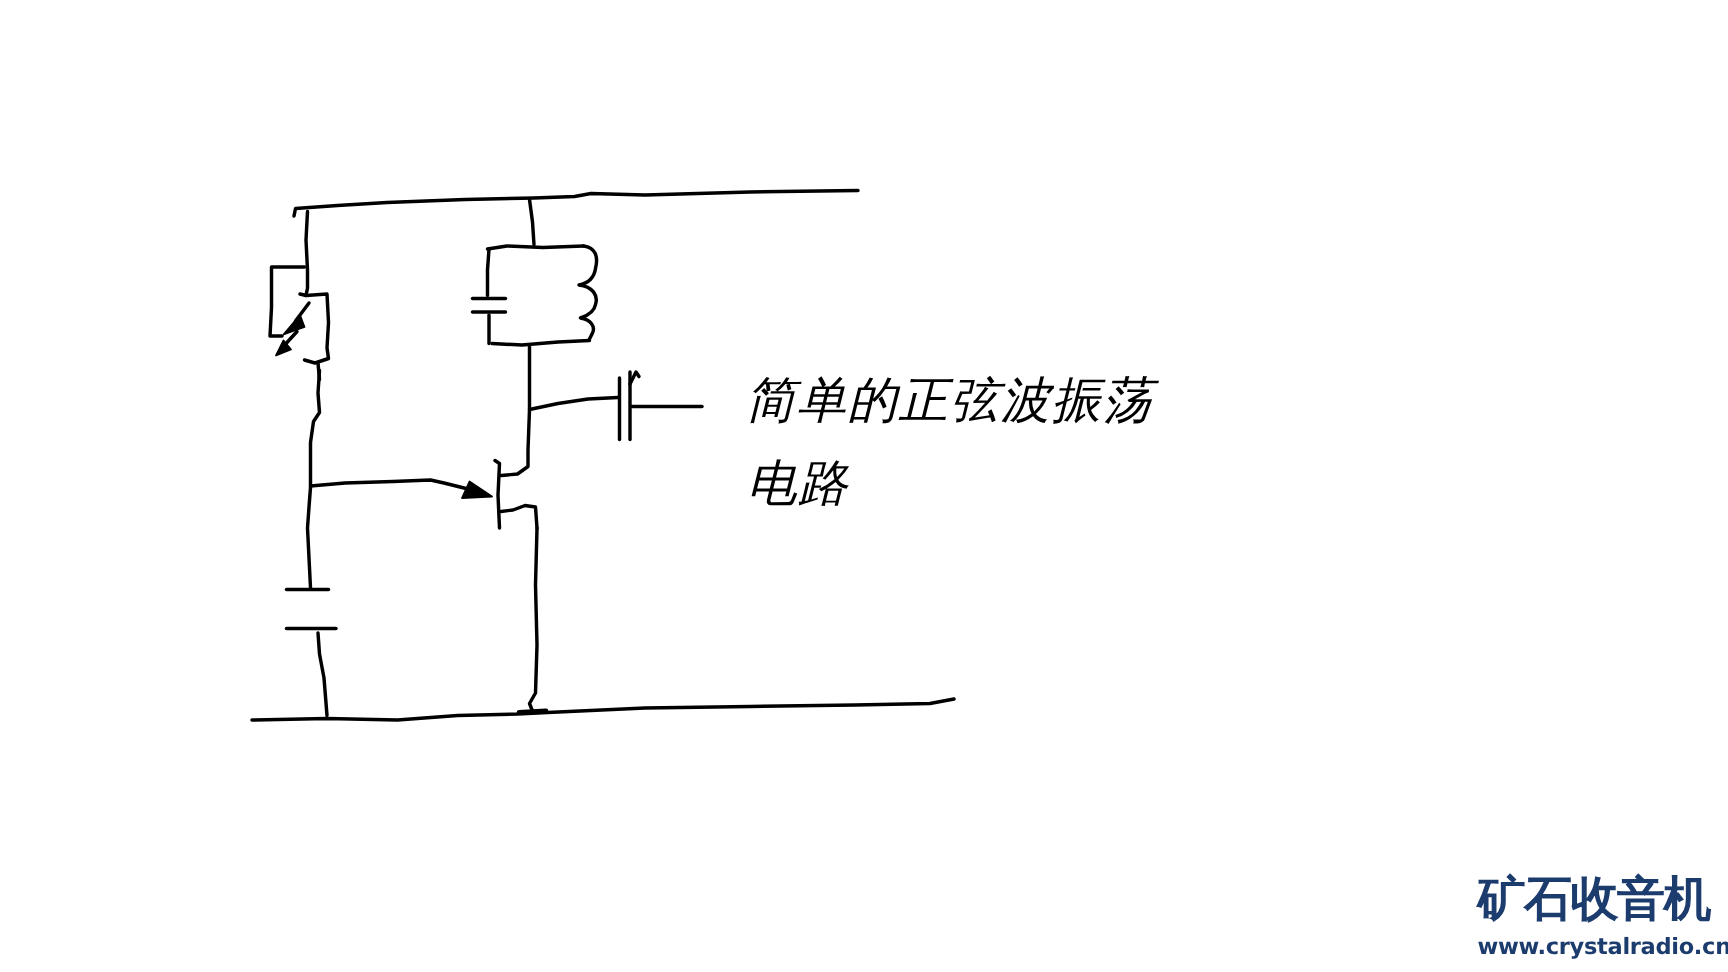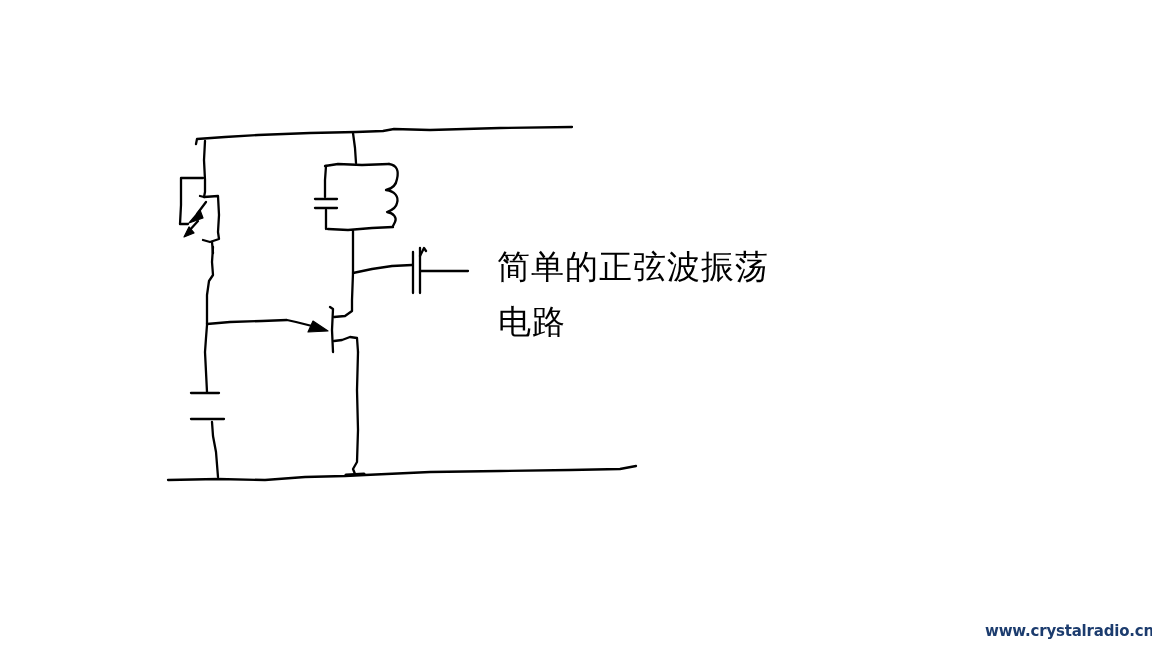--- a/index.html
+++ b/index.html
@@ -8,21 +8,21 @@
     font-family:"DejaVu Sans","Liberation Sans",sans-serif;
   }
   #sketch{position:absolute;left:0;top:0;}
   #sketch path, #sketch polyline{
     fill:none;stroke:#000000;stroke-width:2.3;stroke-linecap:round;stroke-linejoin:round;
   }
   #sketch path.filled{fill:#000000;stroke:#000000;stroke-width:1.2;}
   #sketch path.thick{stroke-width:3.2;}
   .caption-line{
     position:absolute;color:#000000;font-size:33px;line-height:1;letter-spacing:1px;
-    white-space:nowrap;font-family:"DejaVu Sans","Liberation Sans",sans-serif;
+    white-space:nowrap;font-family:"DejaVu Sans","Liberation Sans",sans-serif;font-style:italic;
   }
   #caption-line1{left:497px;top:250px;}
   #caption-line2{left:498px;top:305px;text-align:right;}
   .watermark{position:absolute;color:#1c3c6e;white-space:nowrap;
     font-family:"DejaVu Sans","Liberation Sans",sans-serif;font-weight:bold;}
   #wm-title{left:985px;top:583px;font-size:32px;line-height:1;letter-spacing:-1px;}
   #wm-url{left:985px;top:624px;font-size:15px;line-height:1;letter-spacing:-0.2px;}
 </style>
 </head>
 <body>
@@ -102,15 +102,16 @@
       <path d="M420,248 L420,293"></path>
       <path d="M420,256 L424,248 L426,251"></path>
       <path d="M421,271 L445,271 L468,271"></path>
     </g>
 
   </svg>
 
   <div class="caption-line" id="caption-line1">简单的正弦波振荡</div>
   <div class="caption-line" id="caption-line2">电路</div>
 
+  <div class="watermark" id="wm-title">矿石收音机</div>
   <div class="watermark" id="wm-url">www.crystalradio.cn</div>
 
 </div>
 
 </body></html>

